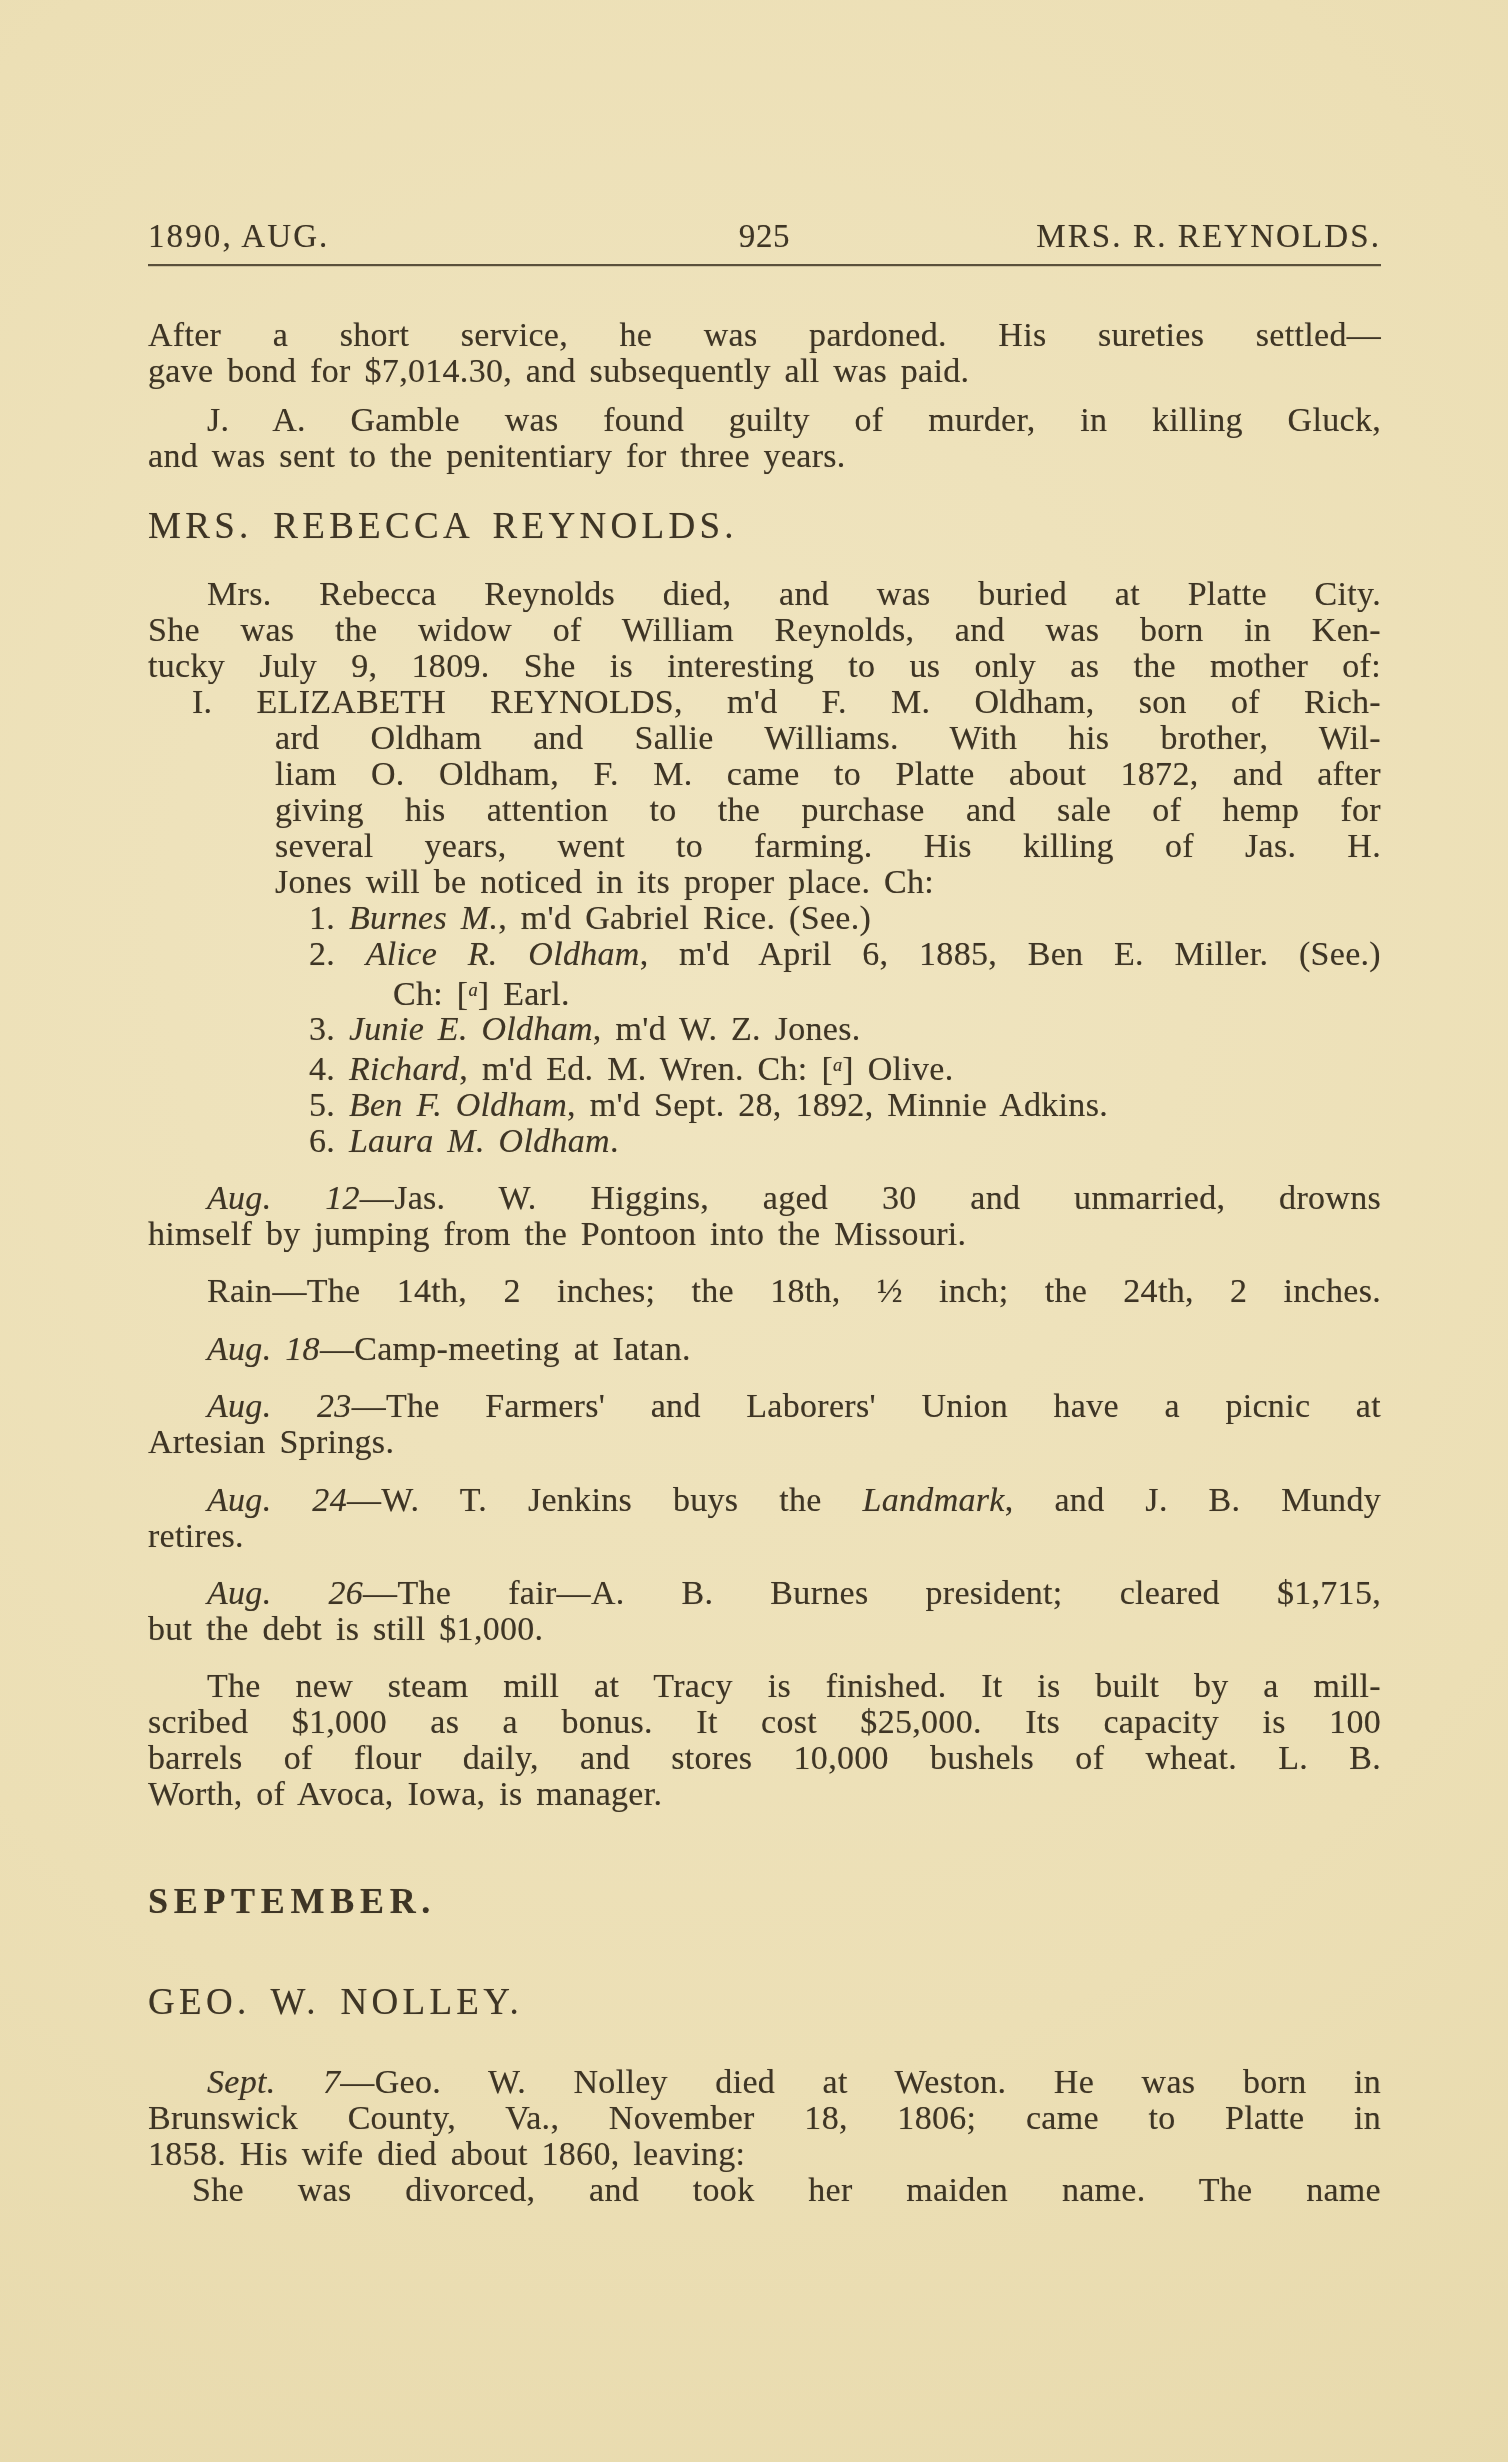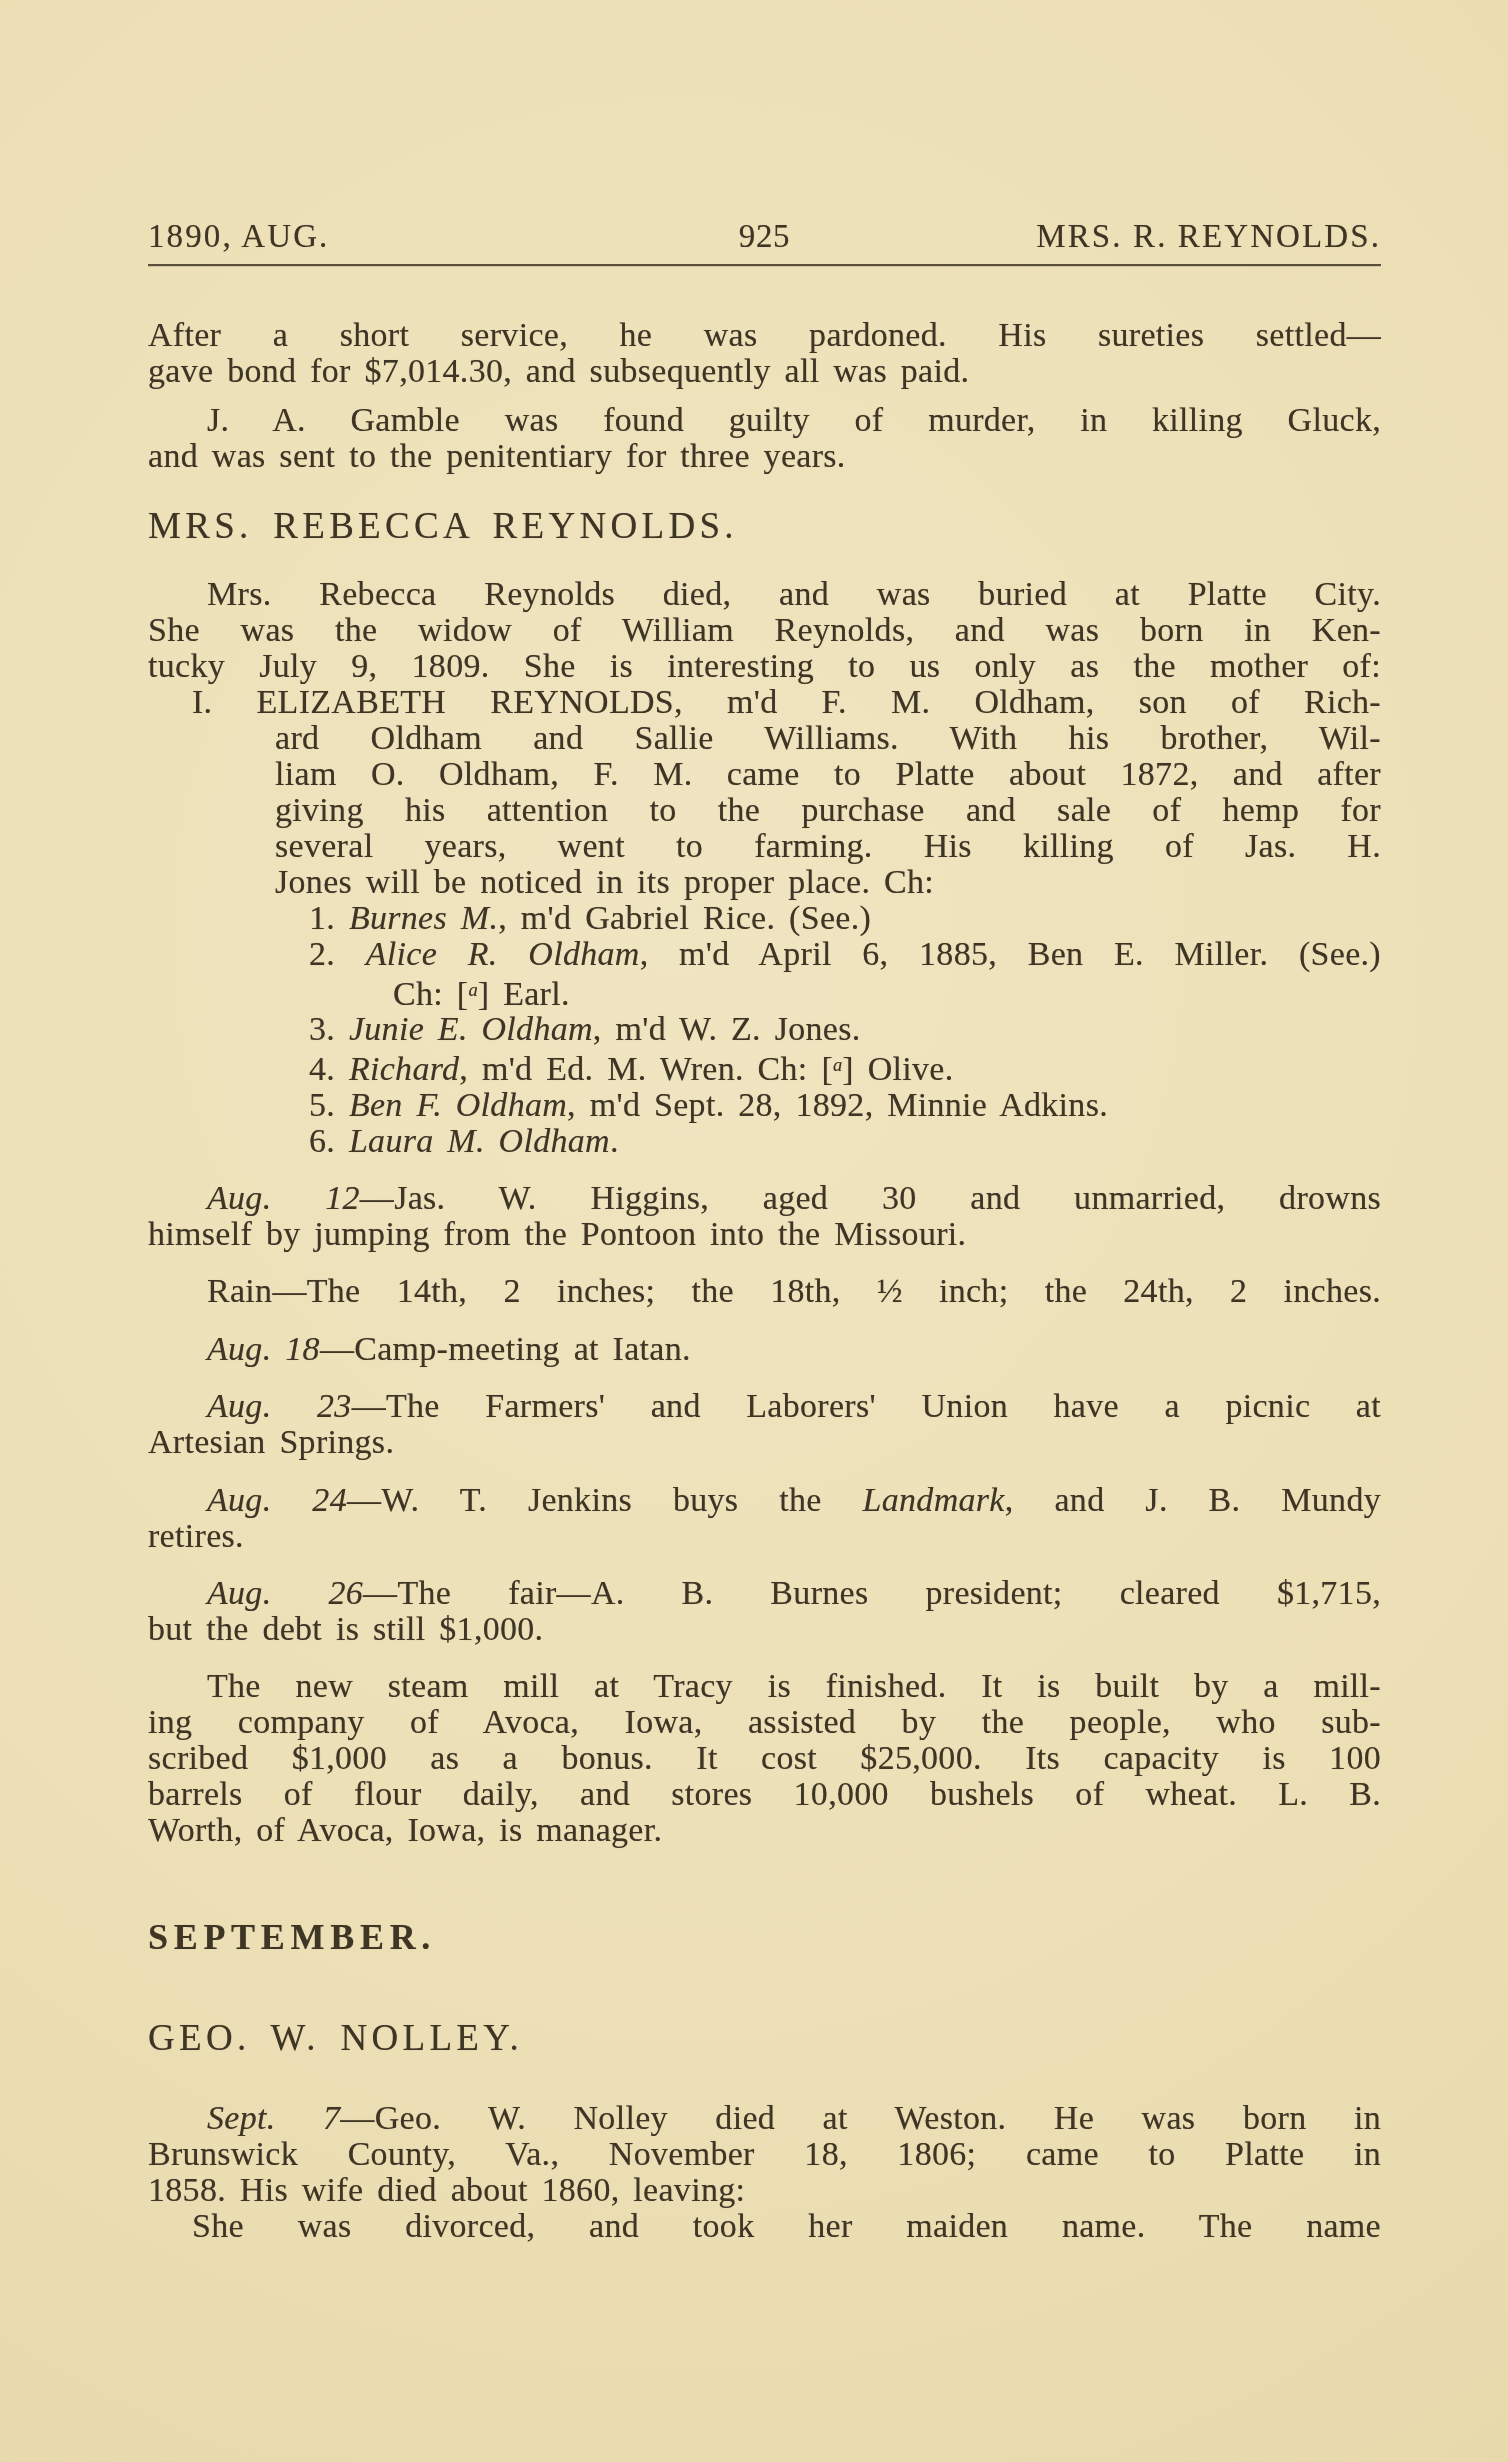--- a/index.html
+++ b/index.html
@@ -147,21 +147,20 @@
         <div class="blk p ind entry">
           <div class="ln j"><span class="i">Aug. 24</span><span>—W. T. Jenkins buys the </span><span class="i">Landmark</span><span>, and J. B. Mundy</span></div>
           <div class="ln"><span>retires.</span></div>
         </div>
         <div class="blk p ind entry">
           <div class="ln j"><span class="i">Aug. 26</span><span>—The fair—A. B. Burnes president; cleared $1,715,</span></div>
           <div class="ln"><span>but the debt is still $1,000.</span></div>
         </div>
         <div class="blk p ind entry">
           <div class="ln j"><span>The new steam mill at Tracy is finished.  It is built by a mill-</span></div>
-          <div class="ln j"><span>ing company of Avoca, Iowa, assisted by the people, who sub-</span></div>
           <div class="ln j"><span>scribed $1,000 as a bonus.  It cost $25,000.  Its capacity is 100</span></div>
           <div class="ln j"><span>barrels of flour daily, and stores 10,000 bushels of wheat.  L. B.</span></div>
           <div class="ln"><span>Worth, of Avoca, Iowa, is manager.</span></div>
         </div>
         <div class="blk h-month">
           <div class="ln"><span>SEPTEMBER.</span></div>
         </div>
         <div class="blk h-name geo">
           <div class="ln"><span>GEO. W. NOLLEY.</span></div>
         </div>

